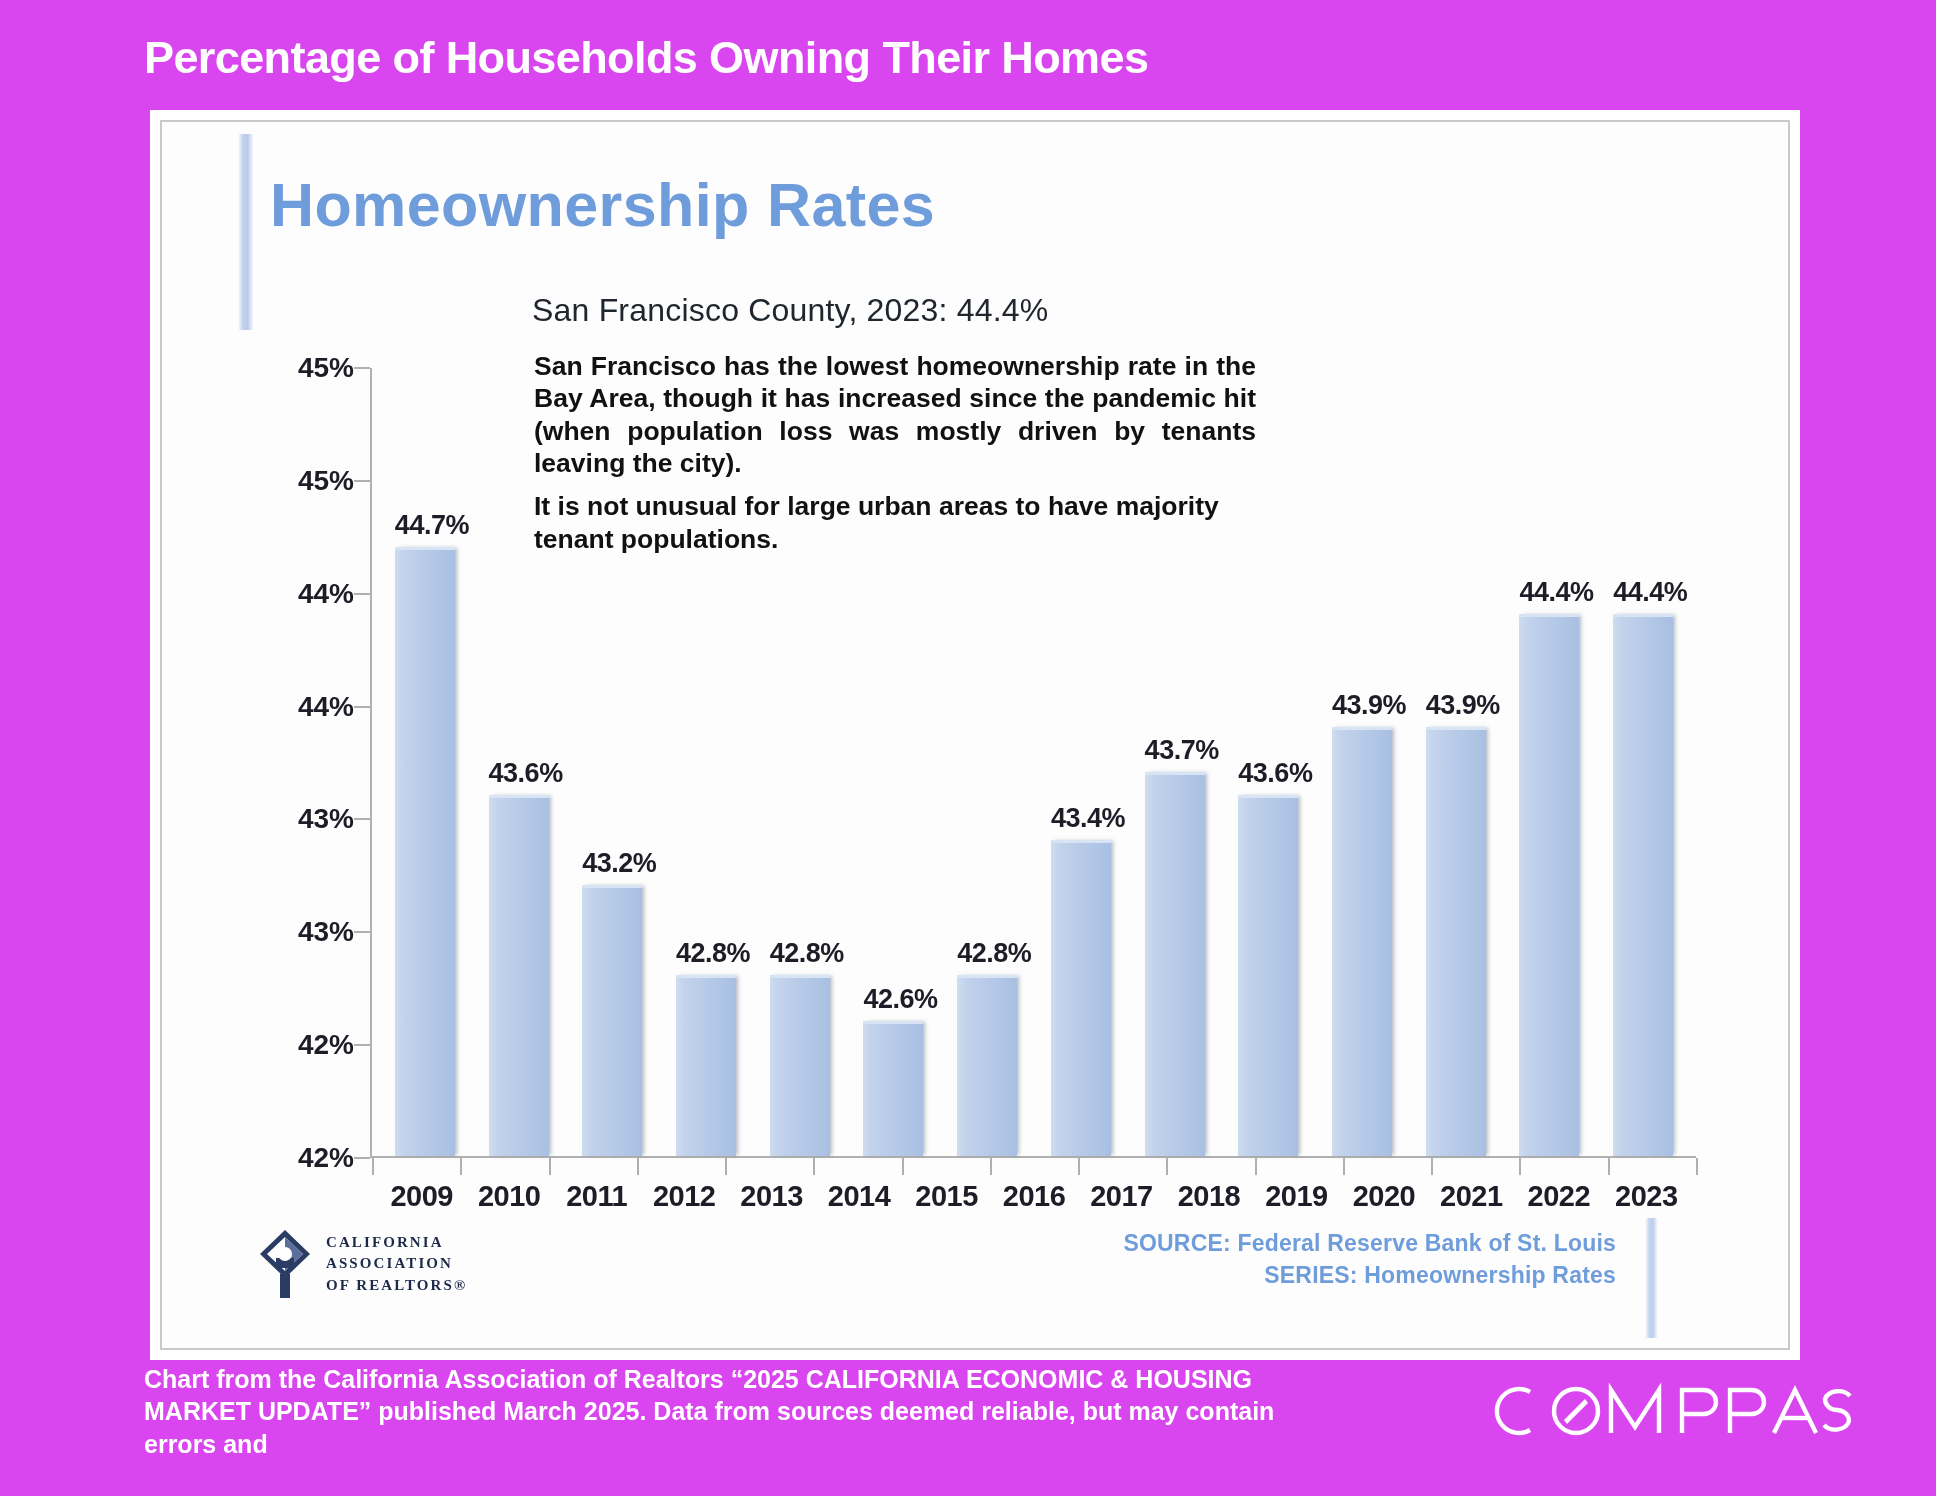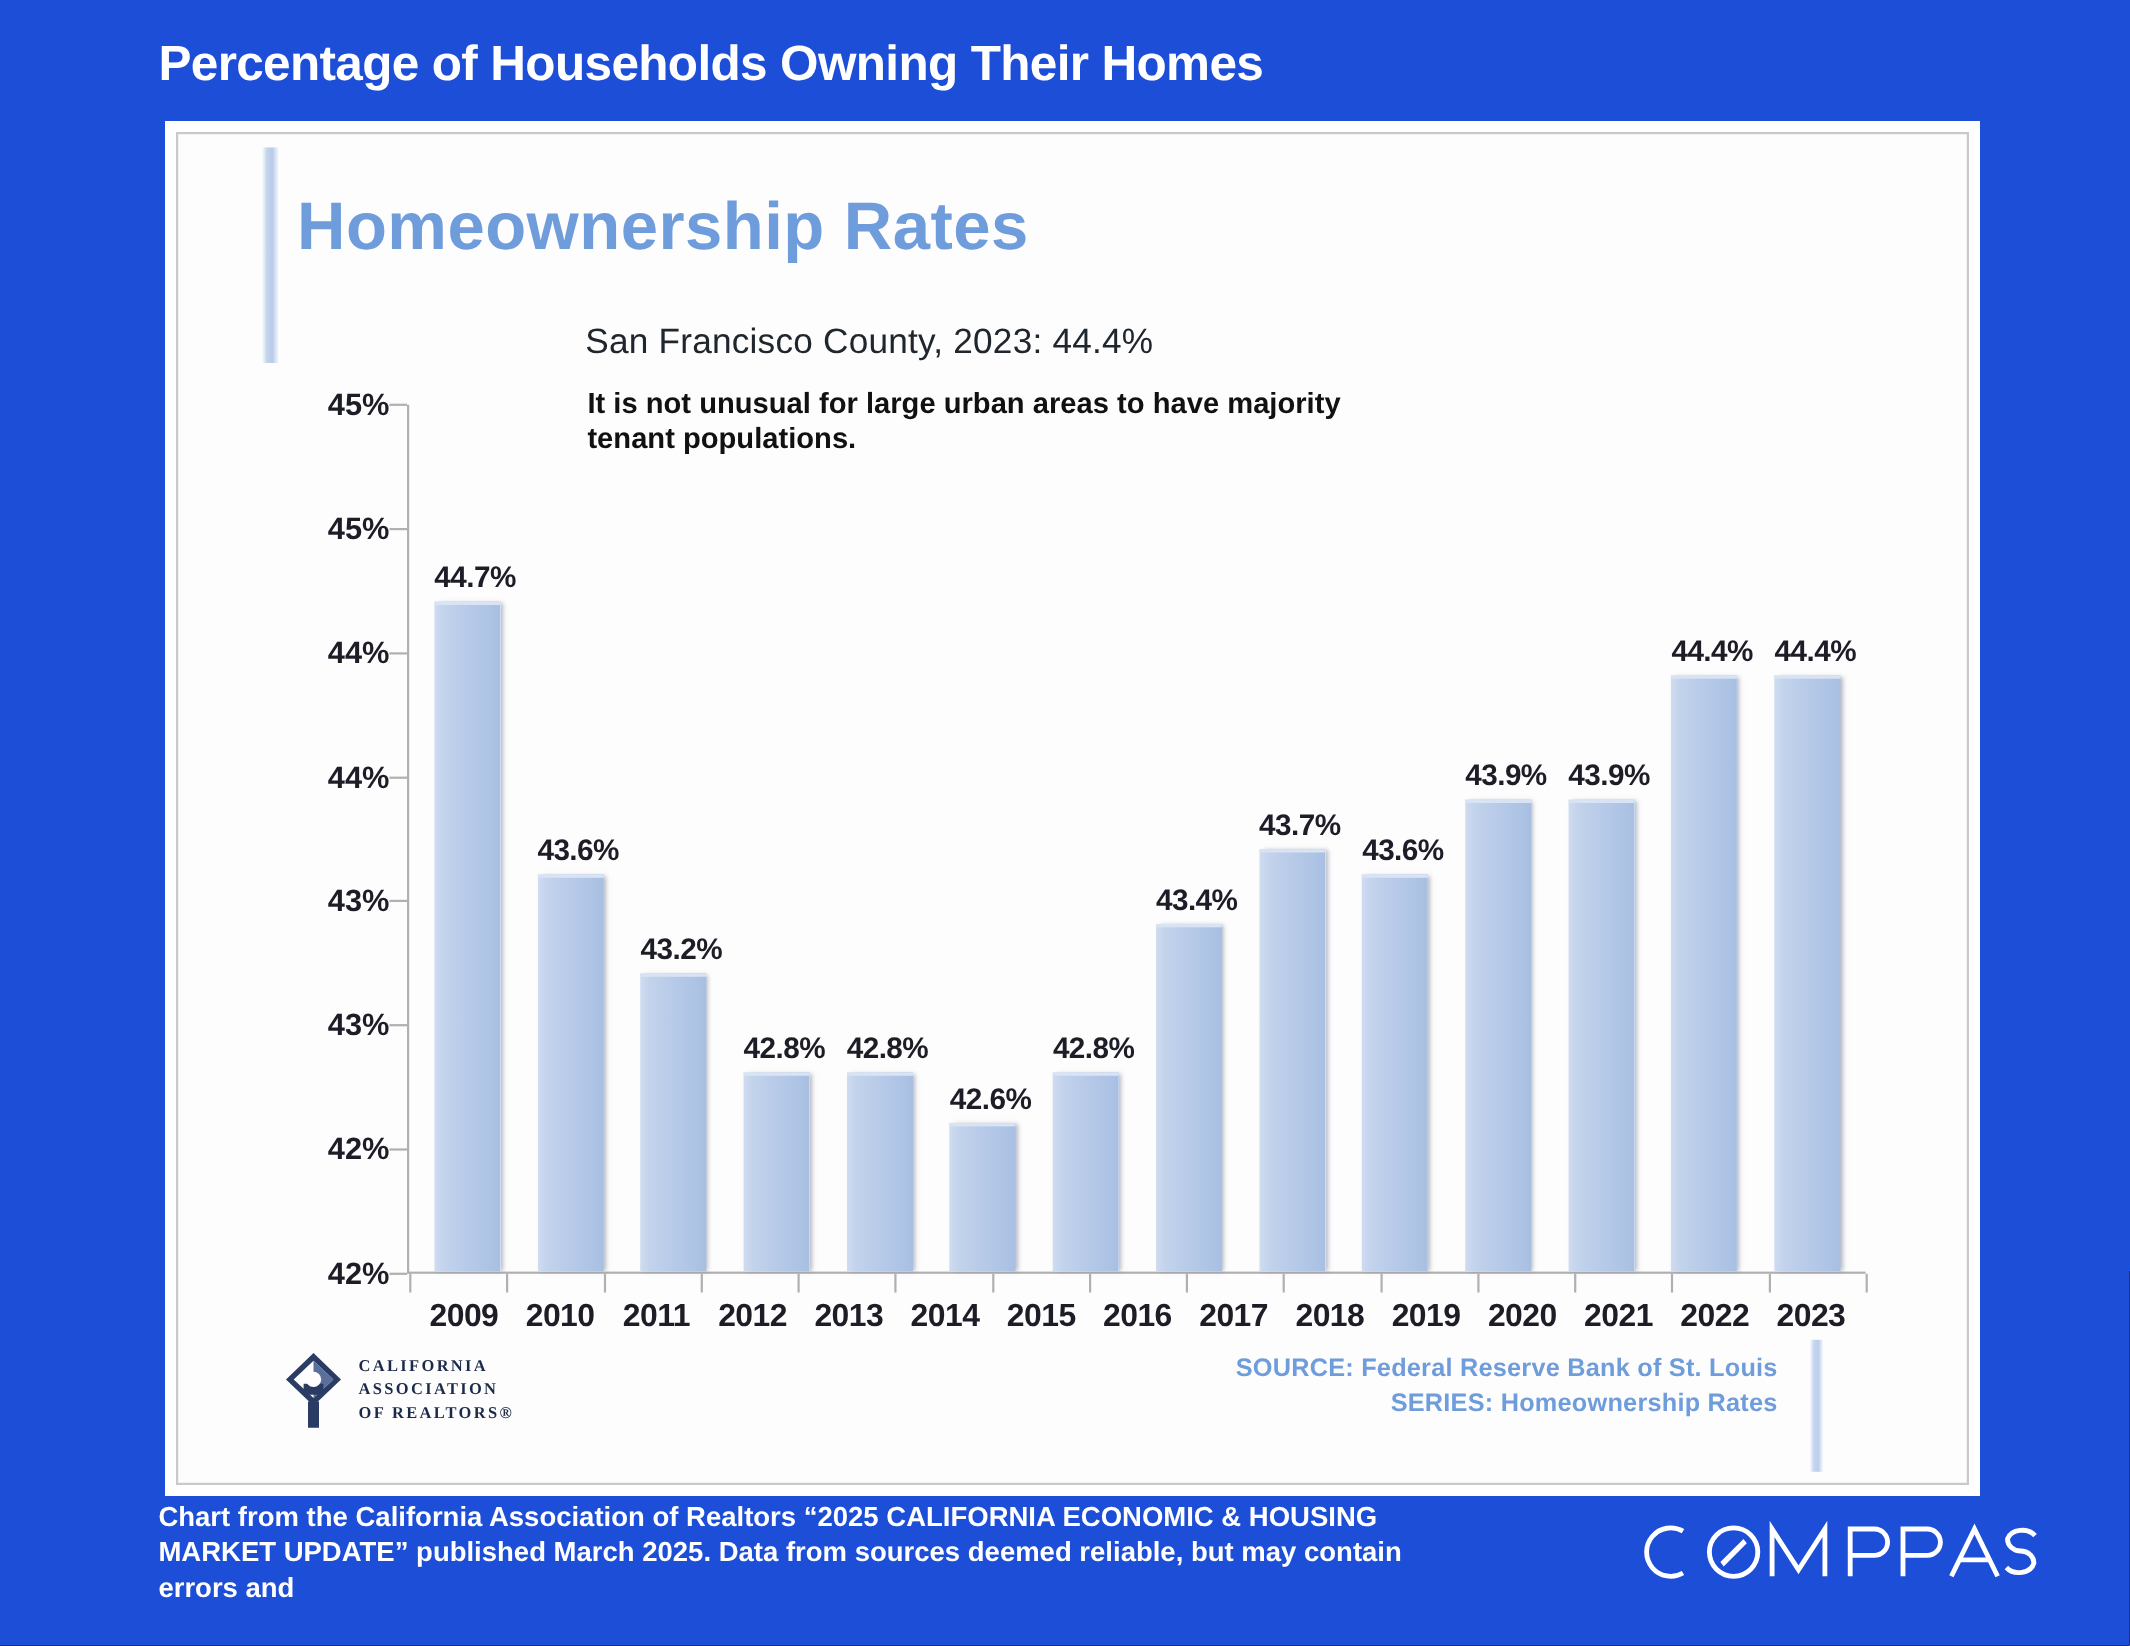--- a/index.html
+++ b/index.html
@@ -7,21 +7,21 @@
   html, body {
     width: 1936px; height: 1496px;
     background: #000;
     font-family: "Liberation Sans", sans-serif;
     overflow: hidden;
   }
 
   #slide {
     position: relative;
     width: 1936px; height: 1496px;
-    background: #1d4ed8;
+    background: #d946ef;
   }
 
   
   .slide-title {
     position: absolute;
     left: 144px; top: 32px;
     width: 1400px;
     color: #ffffff;
     font-size: 45px;
     font-weight: bold;
@@ -266,20 +266,21 @@
   <div class="chart-frame">
     <div class="chart-inner">
 
       <div class="accent-bar-left"></div>
       <div class="accent-bar-right"></div>
 
       <div class="chart-heading">Homeownership Rates</div>
       <div class="chart-subheading">San Francisco County, 2023: 44.4%</div>
 
       <div class="annotation">
+        <p>San Francisco has the lowest homeownership rate in the Bay Area, though it has increased since the pandemic hit (when population loss was mostly driven by tenants leaving the city).</p>
         <p>It is not unusual for large urban areas to have majority tenant populations.</p>
       </div>
 
       <div class="plot">
         <div class="y-axis-labels" id="y-axis-labels">
             <div class="y-tick-label" style="top: 0px;">45%</div>
             <div class="y-tick-label" style="top: 112.857px;">45%</div>
             <div class="y-tick-label" style="top: 225.714px;">44%</div>
             <div class="y-tick-label" style="top: 338.571px;">44%</div>
             <div class="y-tick-label" style="top: 451.429px;">43%</div>

